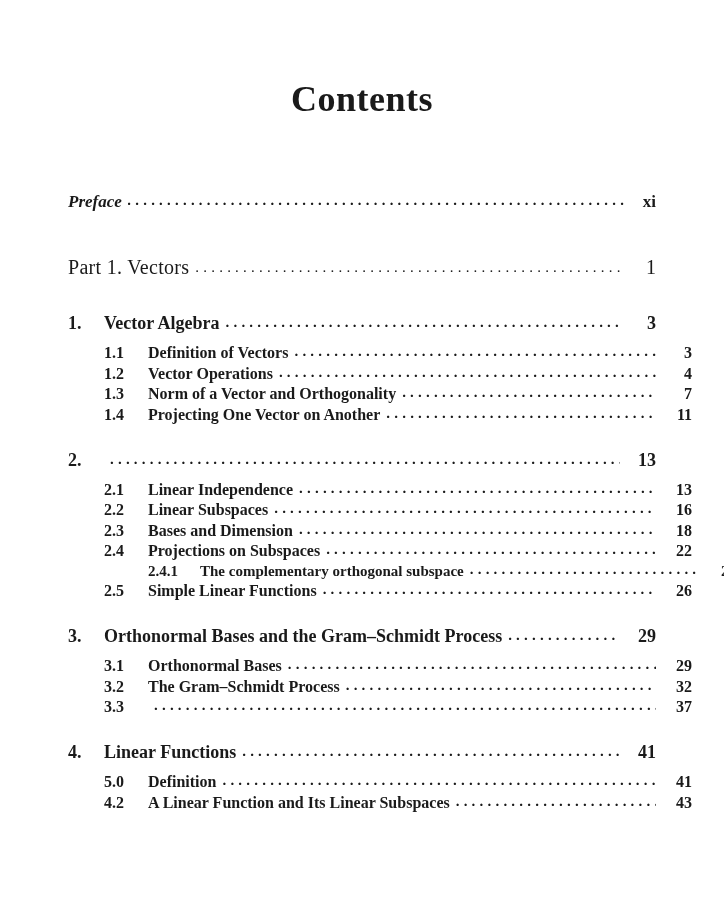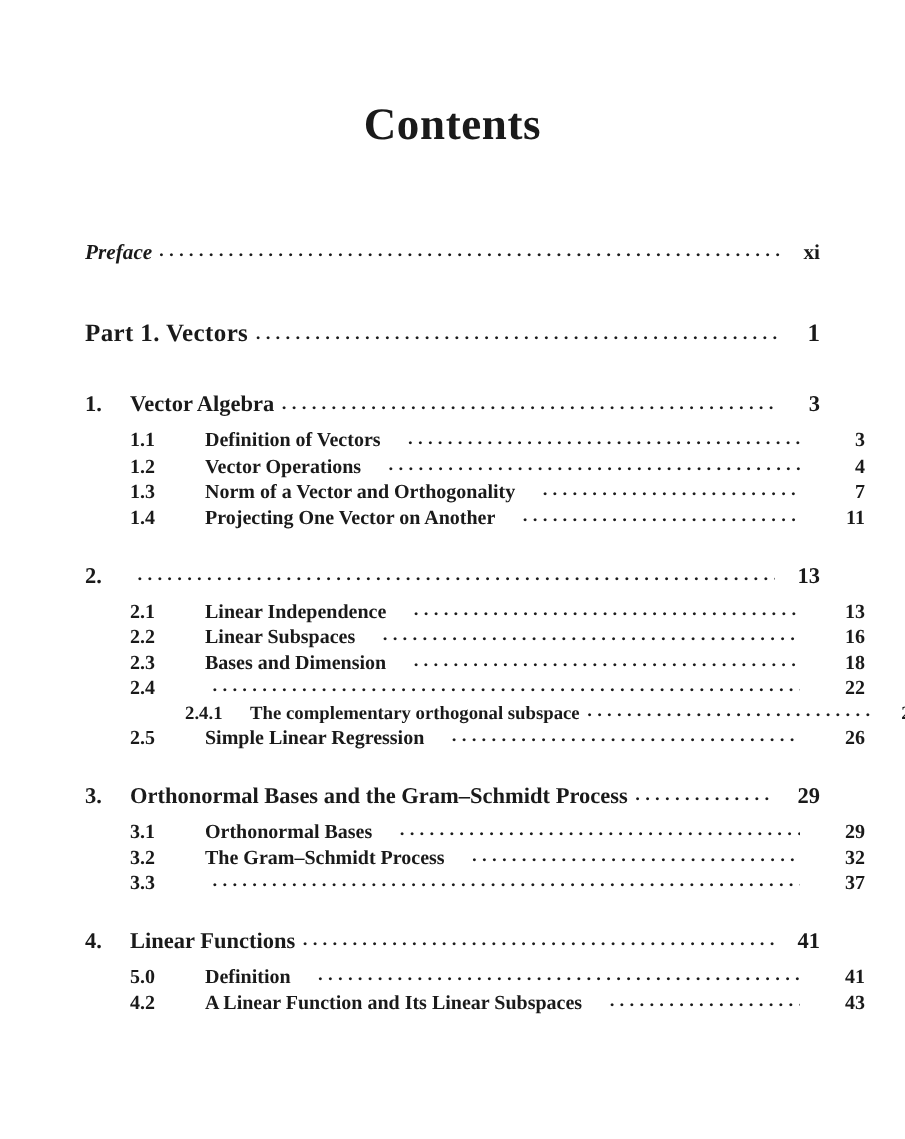--- a/index.html
+++ b/index.html
@@ -72,21 +72,21 @@
     font-size: 17px;
     font-style: italic;
     margin-bottom: 44px;
   }
   .preface-row .label { font-style: italic; }
   .preface-row .pg { font-style: normal; }
 
   
   .part-row {
     font-size: 20px;
-    font-weight: bold;
+    font-weight: normal;
     margin-bottom: 34px;
   }
   .part-row .label { letter-spacing: 0.3px; }
 
   
   .chapter-row {
     font-size: 18px;
     font-weight: bold;
     margin-top: 26px;
     margin-bottom: 10px;
@@ -96,21 +96,20 @@
   }
   .chapter-row .pg {
     width: 30px;
   }
 
   
   .section-row {
     font-size: 16px;
     margin: 2.5px 0;
     padding-left: 36px;
-    gap: 16px;
   }
   .section-row .num {
     width: 44px;
   }
   .section-row .pg {
     width: 30px;
     text-align: right;
   }
 
   
@@ -204,32 +203,33 @@
         <span class="pg">16</span>
       </div>
       <div class="row section-row">
         <span class="num">2.3</span>
         <span class="label">Bases and Dimension</span>
         <span class="dots">........................................................................................................................................................................................................</span>
         <span class="pg">18</span>
       </div>
       <div class="row section-row">
         <span class="num">2.4</span>
+        <span class="label">Projections on Subspaces</span>
         <span class="dots">........................................................................................................................................................................................................</span>
         <span class="pg">22</span>
       </div>
       <div class="row subsection-row">
         <span class="num">2.4.1</span>
         <span class="label">The complementary orthogonal subspace</span>
         <span class="dots">........................................................................................................................................................................................................</span>
         <span class="pg">25</span>
       </div>
       <div class="row section-row">
         <span class="num">2.5</span>
-        <span class="label">Simple Linear Regression</span>
+        <span class="label">Simple Linear Functions</span>
         <span class="dots">........................................................................................................................................................................................................</span>
         <span class="pg">26</span>
       </div>
     </div>
 
     <div class="chapter-block">
       <div class="row chapter-row">
         <span class="num">3.</span>
         <span class="label">Orthonormal Bases and the Gram–Schmidt Process</span>
         <span class="dots">........................................................................................................................................................................................................</span>

